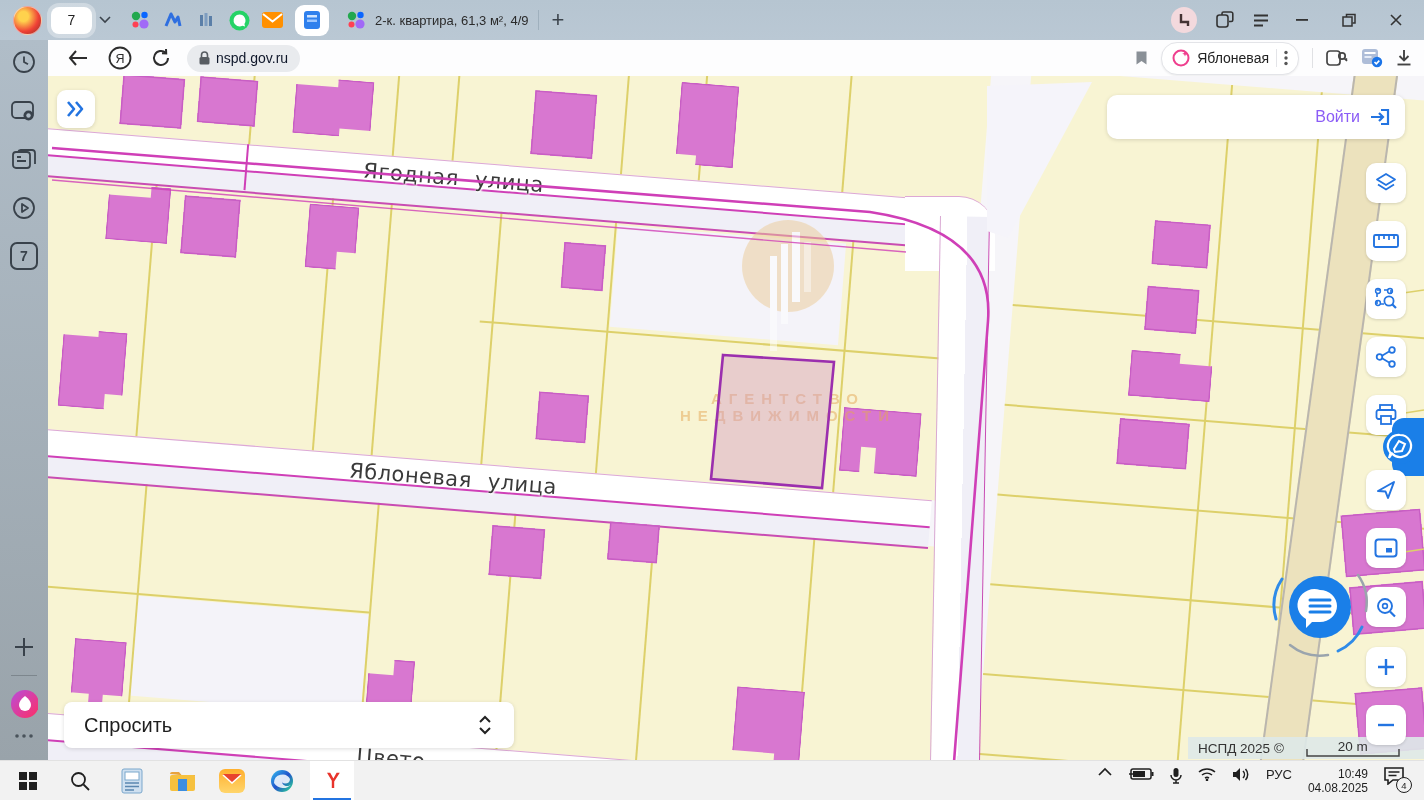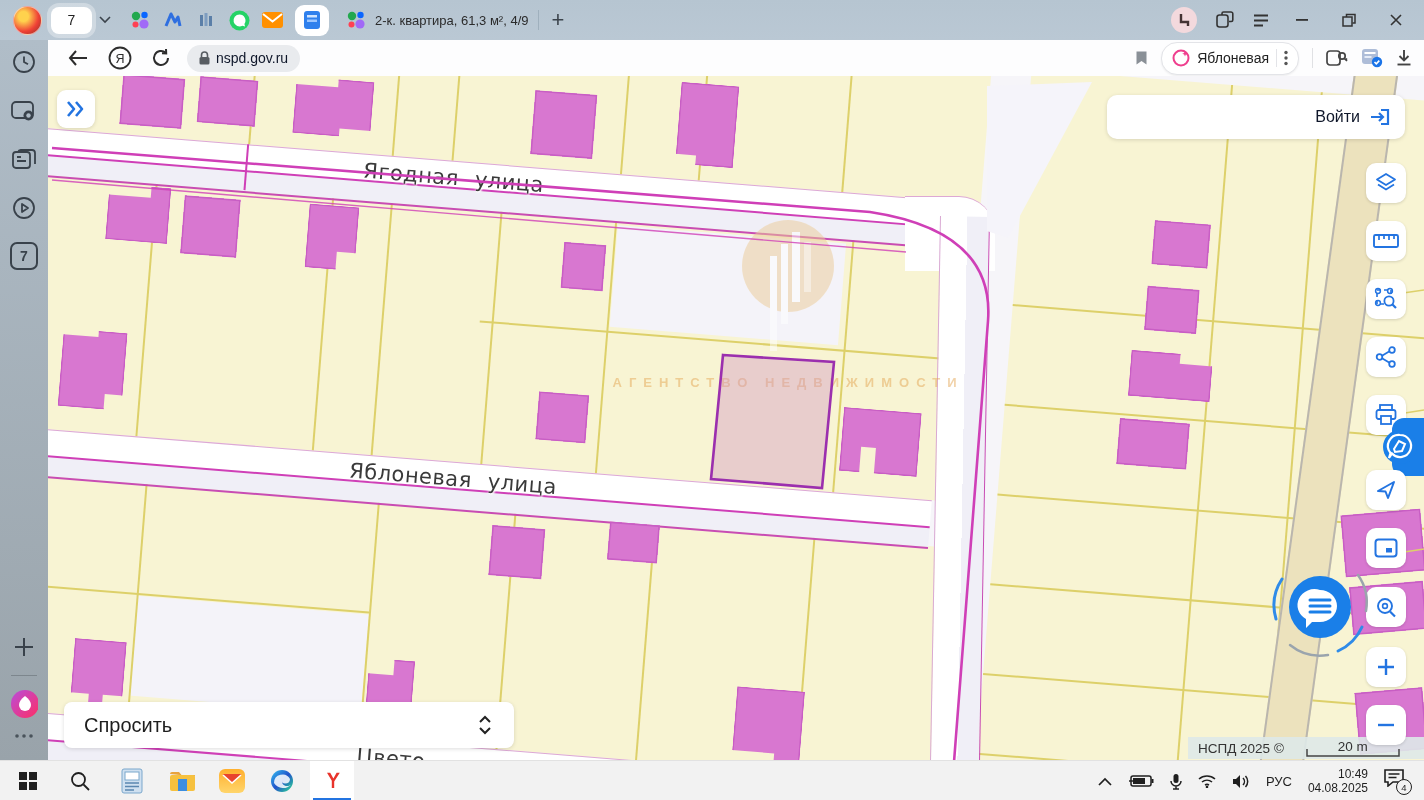--- a/index.html
+++ b/index.html
@@ -38,21 +38,21 @@
   .bld{position:absolute;background:#d877d0;box-shadow:inset 0 0 0 1.5px #c85ec4;}
   .whiteparcel{position:absolute;background:#f4f3f9;}
   
   .panel{background:#fff;border-radius:9px;box-shadow:0 1px 4px #00000022;}
   .toolbtn{width:40px;height:40px;background:#fff;border-radius:10px;box-shadow:0 1px 3px #00000026;
            display:flex;align-items:center;justify-content:center;color:#2374e1;}
   .wm{color:rgba(228,166,84,.5);font-weight:bold;}
   
   #taskbar{left:0;top:760px;width:1424px;height:40px;background:#f2f2f2;border-top:1px solid #e2e2e2;display:flex;align-items:center;}
   .tkicon{width:44px;height:40px;display:flex;align-items:center;justify-content:center;}
-  .tray{display:flex;align-items:center;color:#1f1f1f;}
+  .tray{display:flex;color:#1f1f1f;}
   .clock{font-size:12px;line-height:14px;text-align:right;color:#1f1f1f;}
 </style>
 </head>
 <body>
 
 <div class="abs tbrow" id="tabbar">
   <div class="avatar" style="margin-left:13px"></div>
   <div class="grouppill" style="margin-left:9px">
     <span>7</span>
   </div>
@@ -348,21 +348,21 @@
   <div class="bld" style="left:1309px;top:614px;width:68px;height:62px;transform:rotate(-5deg)"></div>
 
   <div class="abs" style="left:560px;top:140px;width:360px;text-align:center;pointer-events:none">
     <svg width="120" height="150" style="opacity:.5">
       <circle cx="60" cy="50" r="46" fill="#eccb96"></circle>
       <rect x="42" y="40" width="7" height="95" fill="#fff"></rect>
         <rect x="53" y="28" width="7" height="80" fill="#fff"></rect>
       <rect x="64" y="16" width="8" height="70" fill="#fff"></rect>
         <rect x="76" y="26" width="7" height="50" fill="#f7e6c8"></rect>
     </svg>
-    <div class="wm" style="font-size:13px;letter-spacing:7px;margin-top:5px">АГЕНТСТВО НЕДВИЖИМОСТИ</div>
+    <div class="wm" style="font-size:15px;letter-spacing:7px;margin-top:20px">АГЕНТСТВО НЕДВИЖИМОСТИ</div>
   </div>
 
   <svg class="abs" style="left:0;top:0" width="1376" height="686" viewBox="0 0 1376 686">
     <polygon points="939,10 1044,6 960,162 939,155" fill="#f5f4fa"></polygon>
     <path d="M 4 72 L 822 136 Q 947 155 940 245 L 906 686" fill="none" stroke="#cf3fb7" stroke-width="2.6"></path>
     <path d="M 4 104 L 858 176" fill="none" stroke="#cf3fb7" stroke-width="1.4" opacity=".8"></path>
     <line x1="1348" y1="218" x2="1376" y2="214" stroke="#ddd06a" stroke-width="1.5"></line>
     <line x1="1338" y1="340" x2="1376" y2="334" stroke="#ddd06a" stroke-width="1.5"></line>
     <line x1="1330" y1="480" x2="1376" y2="473" stroke="#ddd06a" stroke-width="1.5"></line>
     <polygon points="675,279 786,286 774,412 663,403" fill="rgba(209,150,196,0.42)" stroke="#9b2fae" stroke-width="2.6"></polygon>
@@ -379,21 +379,21 @@
   </div>
 </div>
 
 <div class="abs panel" style="left:57px;top:90px;width:38px;height:38px;display:flex;align-items:center;justify-content:center">
   <svg width="20" height="16">
       <path d="M2 1 L8 8 2 15 M10 1 L16 8 10 15" fill="none" stroke="#2374e1" stroke-width="2.6" stroke-linejoin="round"></path>
     </svg>
 </div>
 
 <div class="abs panel" style="left:1107px;top:95px;width:298px;height:44px;display:flex;align-items:center;justify-content:flex-end;border-radius:10px">
-  <span style="font-size:16px;color:#0f172a">Войти</span>
+  <span style="font-size:16px;color:#8b5cf6">Войти</span>
   <svg width="22" height="20" style="margin:0 14px 0 9px">
       <path d="M12 3 h7 v14 h-7" fill="none" stroke="#2374e1" stroke-width="2.2"></path>
       <path d="M2 10 h12 M10 6 l4 4 -4 4" fill="none" stroke="#2374e1" stroke-width="2.2"></path>
     </svg>
 </div>
 
 <div class="abs toolbtn" style="left:1366px;top:163px">
     <svg width="24" height="24">
       <path d="M12 3 L21 8.5 12 14 3 8.5 Z" fill="none" stroke="#2374e1" stroke-width="1.8" stroke-linejoin="round"></path>
       <path d="M4 13.5 L12 18.5 20 13.5" fill="none" stroke="#2374e1" stroke-width="1.8"></path>

